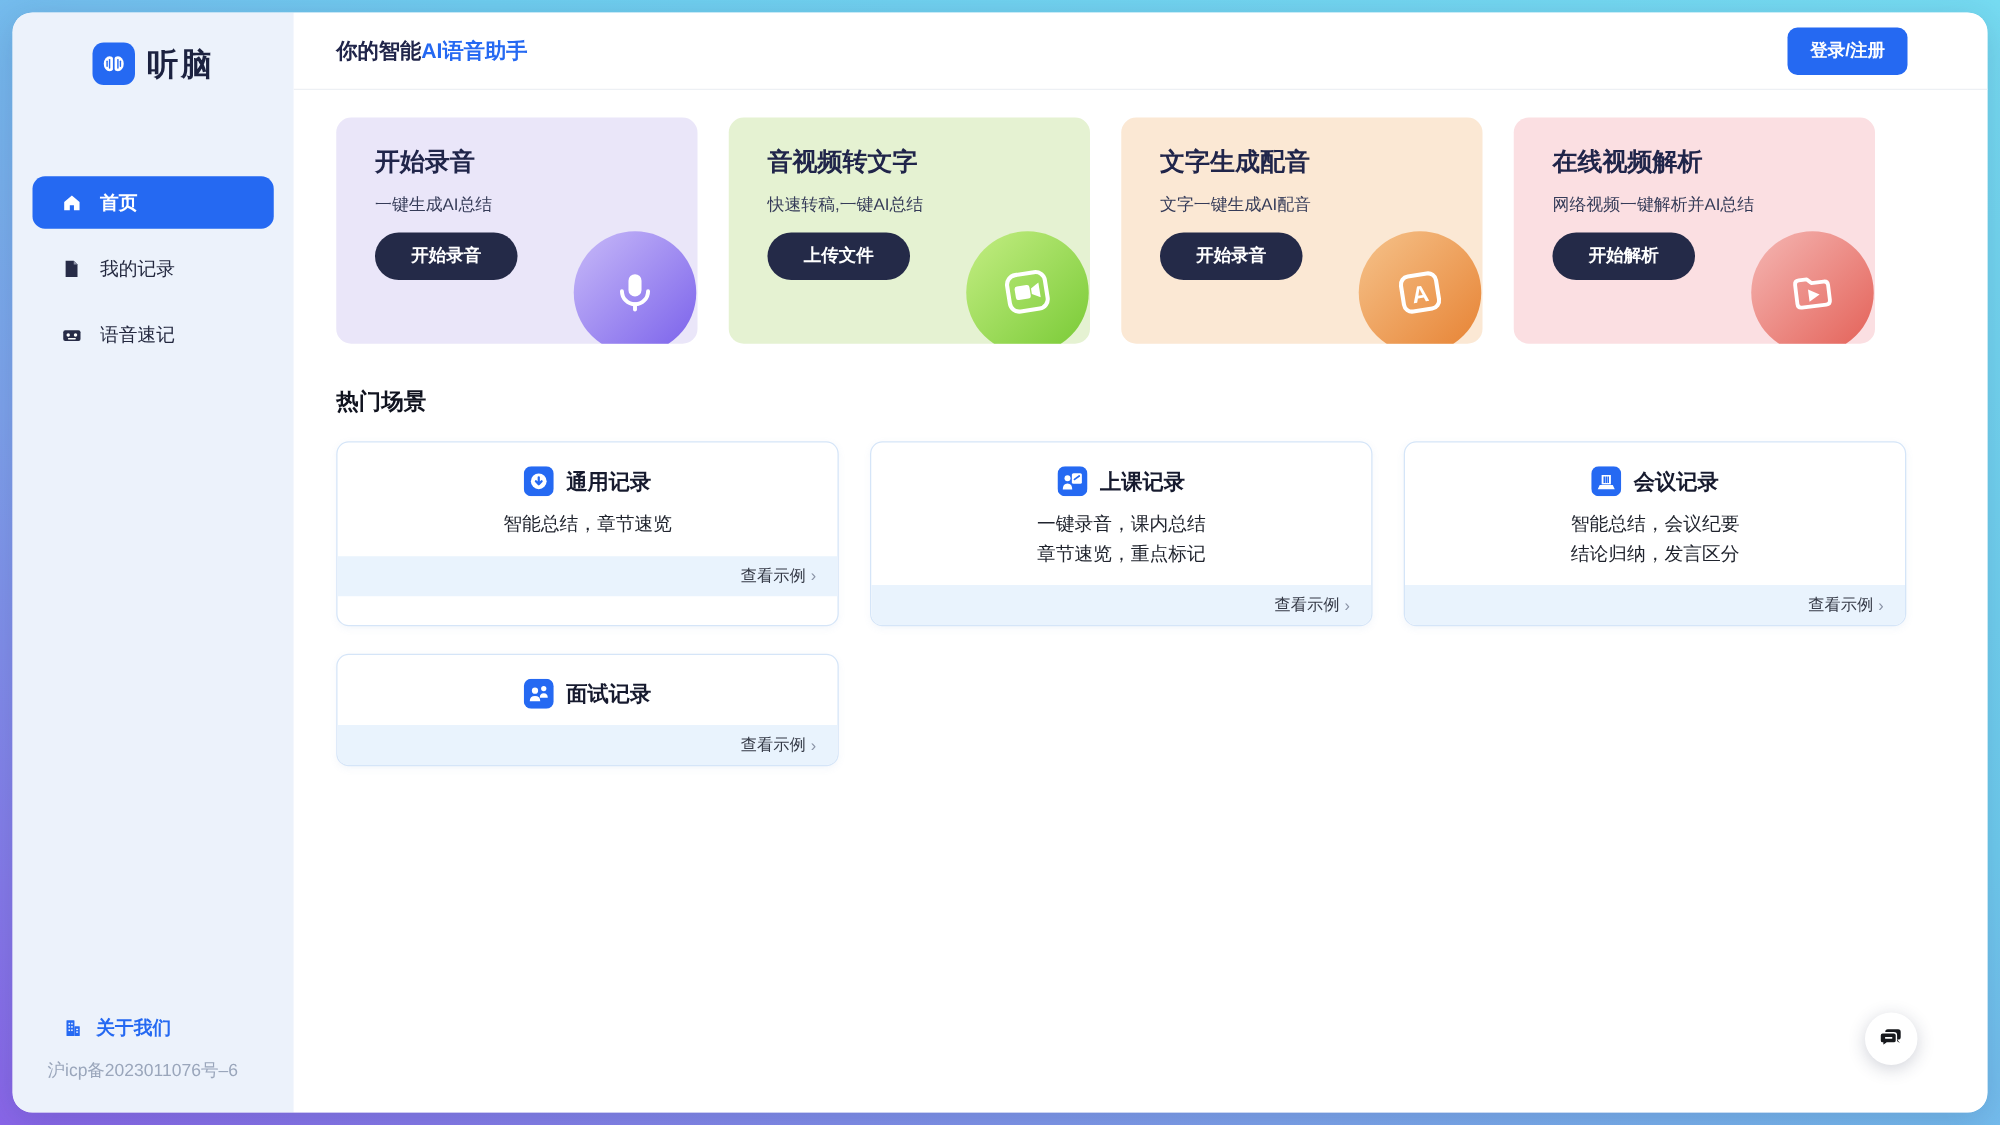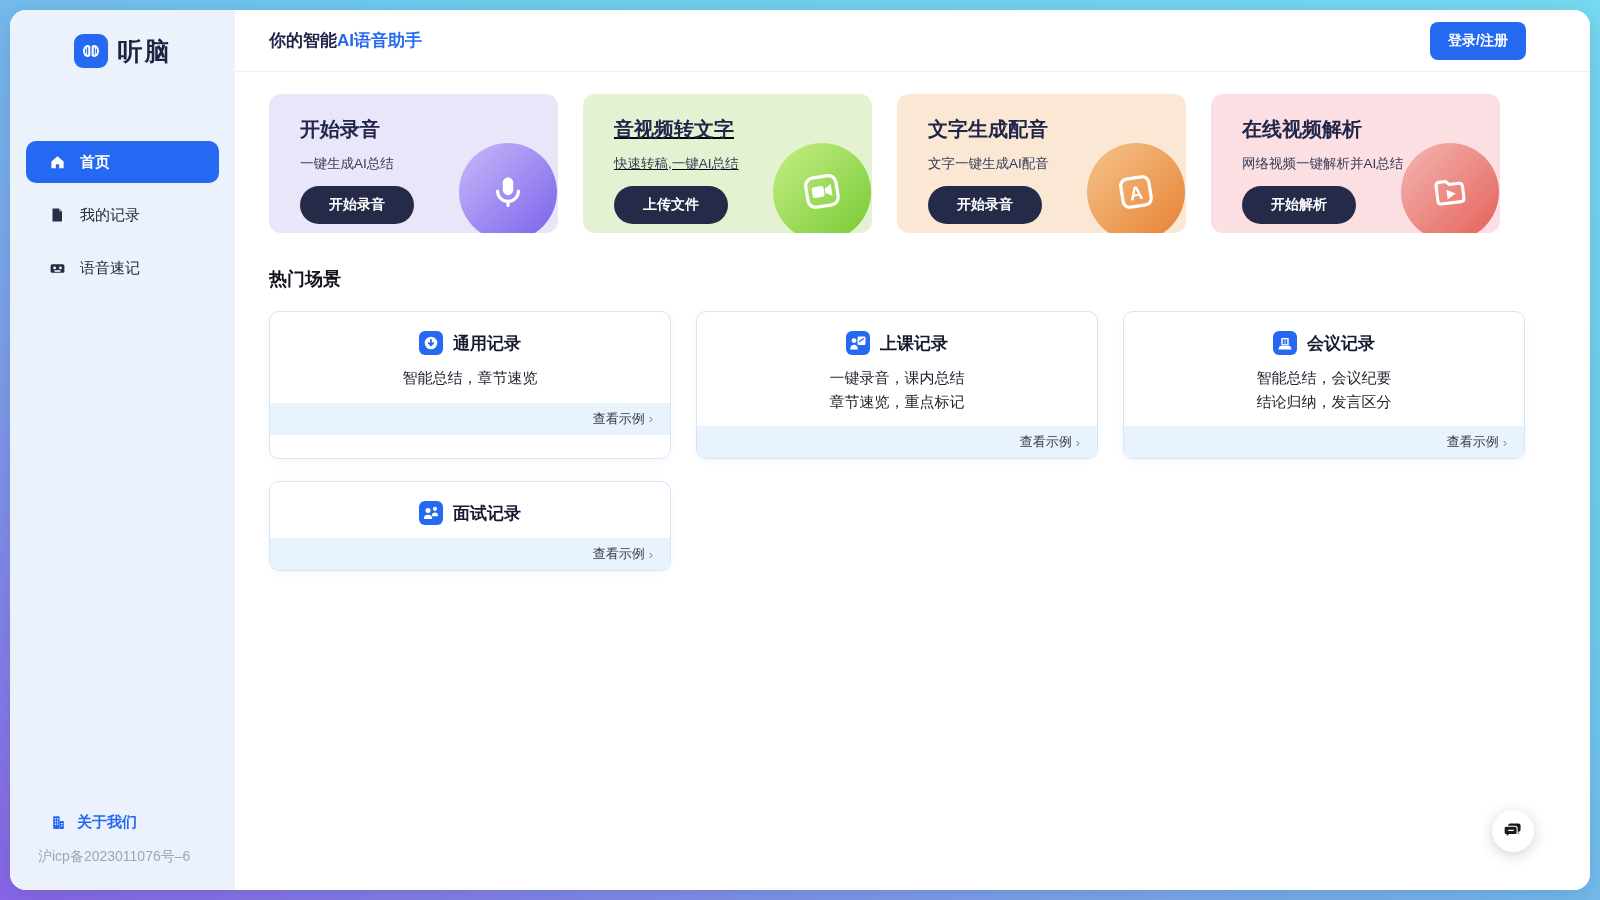--- a/index.html
+++ b/index.html
@@ -45,21 +45,21 @@
   .page-title .hl { color:var(--primary); }
   .login-btn {
     background:var(--primary); color:#fff; border:none; border-radius:8px;
     font-size:14px; font-weight:bold; padding:10px 18px; cursor:pointer;
     font-family:inherit;
   }
   .content { flex:1; padding:22px 34px 0 34px; position:relative; }
   
   .feature-grid { display:grid; grid-template-columns:repeat(4, 289px); gap:25px; }
   .fcard {
-    height:139px; border-radius:12px; position:relative; overflow:hidden; padding:22px 0 0 31px;
+    height:181px; border-radius:12px; position:relative; overflow:hidden; padding:22px 0 0 31px;
   }
   .fcard-title { font-size:20px; font-weight:bold; color:#20254a; }
   .fcard-sub { font-size:13.5px; color:#353b58; margin-top:12px; }
   .fcard-btn {
     margin-top:13px; background:var(--dark-btn); color:#fff; border:none; border-radius:20px;
     font-size:14px; font-weight:bold; padding:10px 29px; cursor:pointer; position:relative; z-index:2;
     font-family:inherit;
   }
   .fcircle {
     position:absolute; width:98px; height:98px; border-radius:50%; right:1px; bottom:-8px;
@@ -187,21 +187,21 @@
           <button class="fcard-btn">开始录音</button>
           <div class="fcircle" style="background: linear-gradient(135deg, rgb(192, 177, 247) 10%, rgb(129, 105, 236) 90%);">
             <svg width="46" height="46" viewBox="0 0 44 44">
               <rect x="17" y="8" width="10" height="17" rx="5" fill="#fff"></rect>
               <path d="M12 21 a10 10 0 0 0 20 0" stroke="#fff" stroke-width="3" fill="none" stroke-linecap="round"></path>
               <line x1="22" y1="31" x2="22" y2="35" stroke="#fff" stroke-width="3" stroke-linecap="round"></line>
             </svg>
           </div>
         </div>
 
-        <div class="fcard" style="background: rgb(229, 242, 210); text-decoration: underline;">
+        <div class="fcard" style="background: rgb(229, 242, 210);">
           <div class="fcard-title">音视频转文字</div>
           <div class="fcard-sub">快速转稿,一键AI总结</div>
           <button class="fcard-btn">上传文件</button>
           <div class="fcircle" style="background: linear-gradient(135deg, rgb(188, 234, 123) 10%, rgb(127, 205, 60) 90%);">
             <svg width="48" height="48" viewBox="0 0 44 44">
               <g transform="rotate(-9 22 22)">
                 <rect x="8" y="8" width="28" height="27" rx="7" stroke="#fff" stroke-width="3" fill="none"></rect>
                 <rect x="13" y="16.5" width="11" height="10" rx="2" fill="#fff"></rect>
                 <polygon points="25,19.5 31,16 31,27 25,23.5" fill="#fff"></polygon>
               </g>

